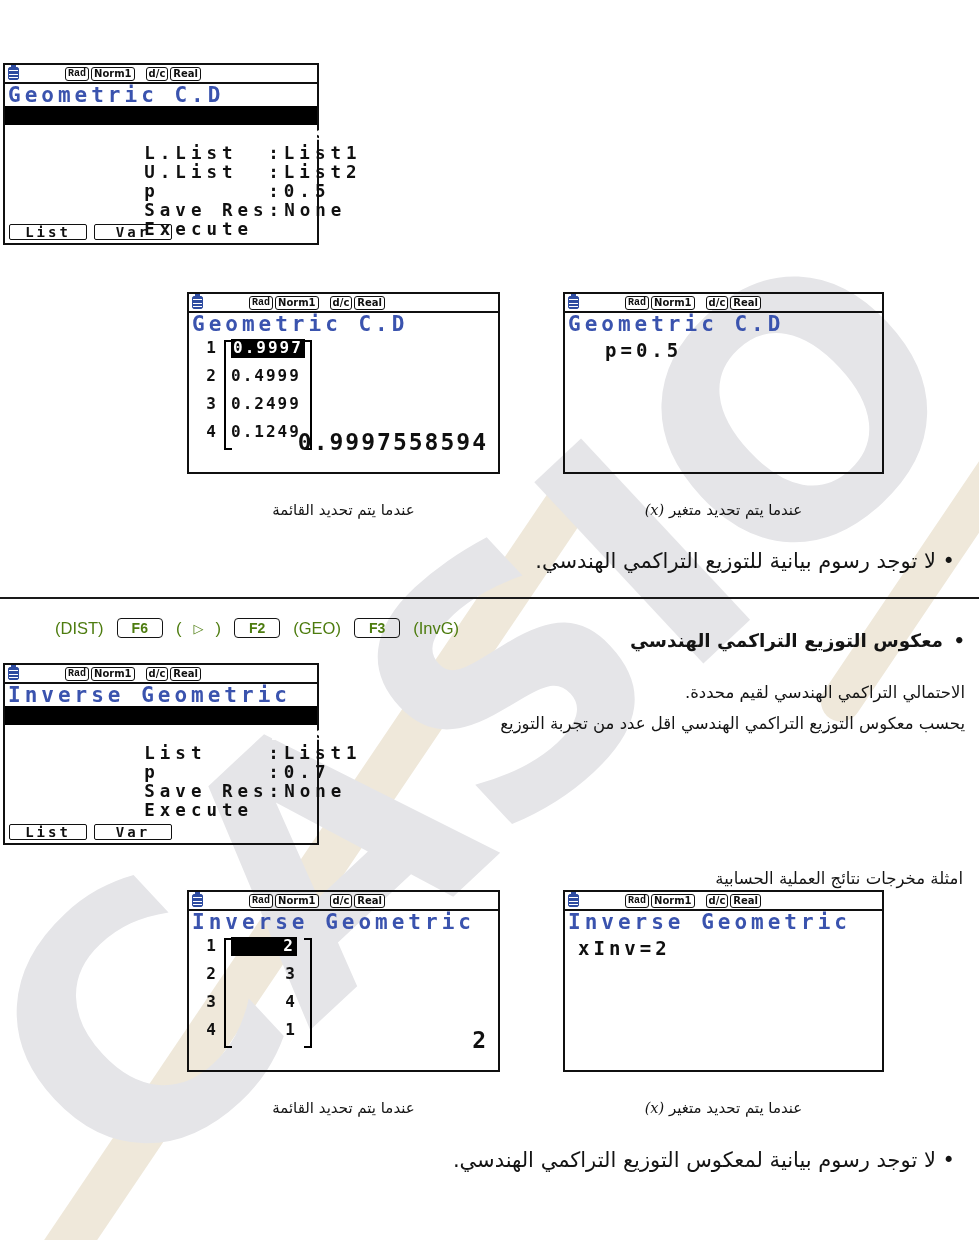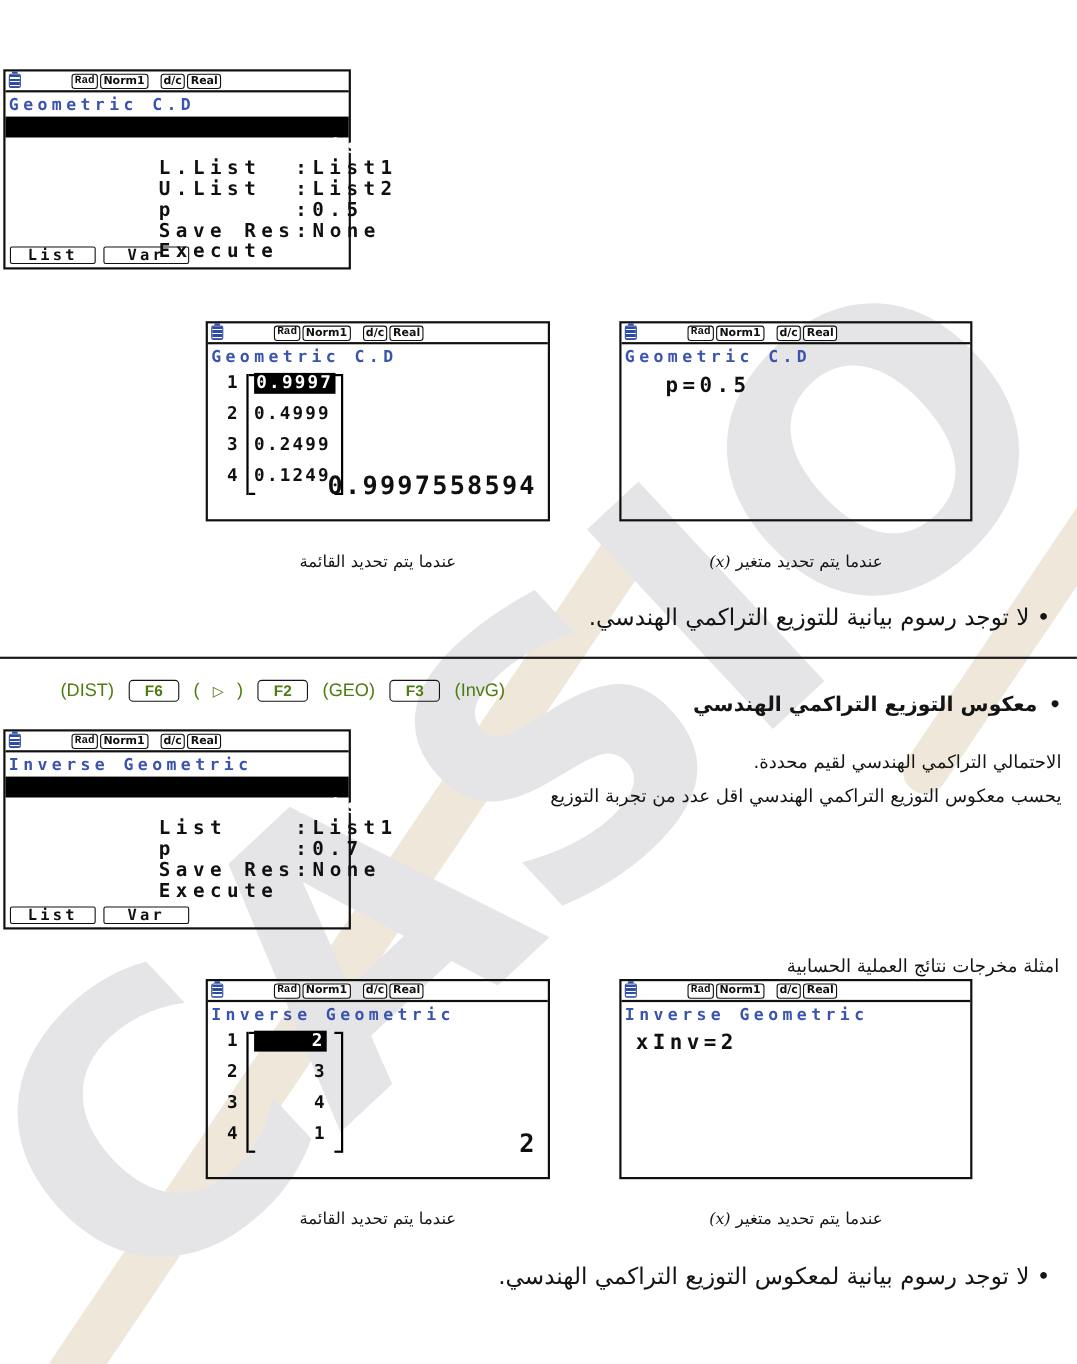--- a/index.html
+++ b/index.html
@@ -23,21 +23,21 @@
             background:transparent; font-family:"DejaVu Sans Mono", monospace; font-weight:bold; color:#101010; }
   .sbar { height:19px; border-bottom:2px solid #101010; display:flex; align-items:center; position:relative; }
   .battery { width:11px; height:13px; margin-left:3px; border:1px solid #2d4ba0; border-radius:2px;
              background:repeating-linear-gradient(180deg,#2d4ba0 0 2.2px,#ffffff 2.2px 3.4px); position:relative; }
   .battery::before { content:""; position:absolute; top:-3px; left:2px; width:5px; height:2px; background:#2d4ba0; }
   .sbox { border:1.6px solid #101010; border-radius:3px; background:#fff;
           font-family:"DejaVu Sans", sans-serif; font-weight:bold; font-size:10px; line-height:12px;
           padding:0 2px; margin-left:2px; white-space:nowrap; }
   .sbox.first { margin-left:46px;font-family:Liberation Mono, monospace; }
   .sbox.gap { margin-left:11px; }
-  .title { color:#3a53ae; font-size:15px; line-height:22px; padding-left:3px; letter-spacing:4px; white-space:nowrap; }
+  .title { color:#3a53ae; font-size:21px; line-height:22px; padding-left:3px; letter-spacing:4px; white-space:nowrap; }
   .srow { font-size:17.5px; line-height:19px; height:19px; letter-spacing:5px; white-space:pre; padding-left:15px; }
   .srow .lab { display:inline-block; min-width:124px; }
   .srow.sel { background:#000; color:#fff; }
   .softkeys { position:absolute; left:4px; bottom:3px; display:flex; gap:7px; }
   .skey { border:1.8px solid #101010; border-radius:2px; width:78px; height:16px; font-size:14px;
           letter-spacing:3px; display:flex; align-items:center; justify-content:center; }
   .listbox { position:absolute; left:5px; top:45px; width:114px; }
   .br { position:absolute; top:1px; bottom:1px; width:6px; }
   .br.l { left:30px; border-left:2.2px solid #000; }
   .br.r { right:-4px; border-right:2.2px solid #000; }

